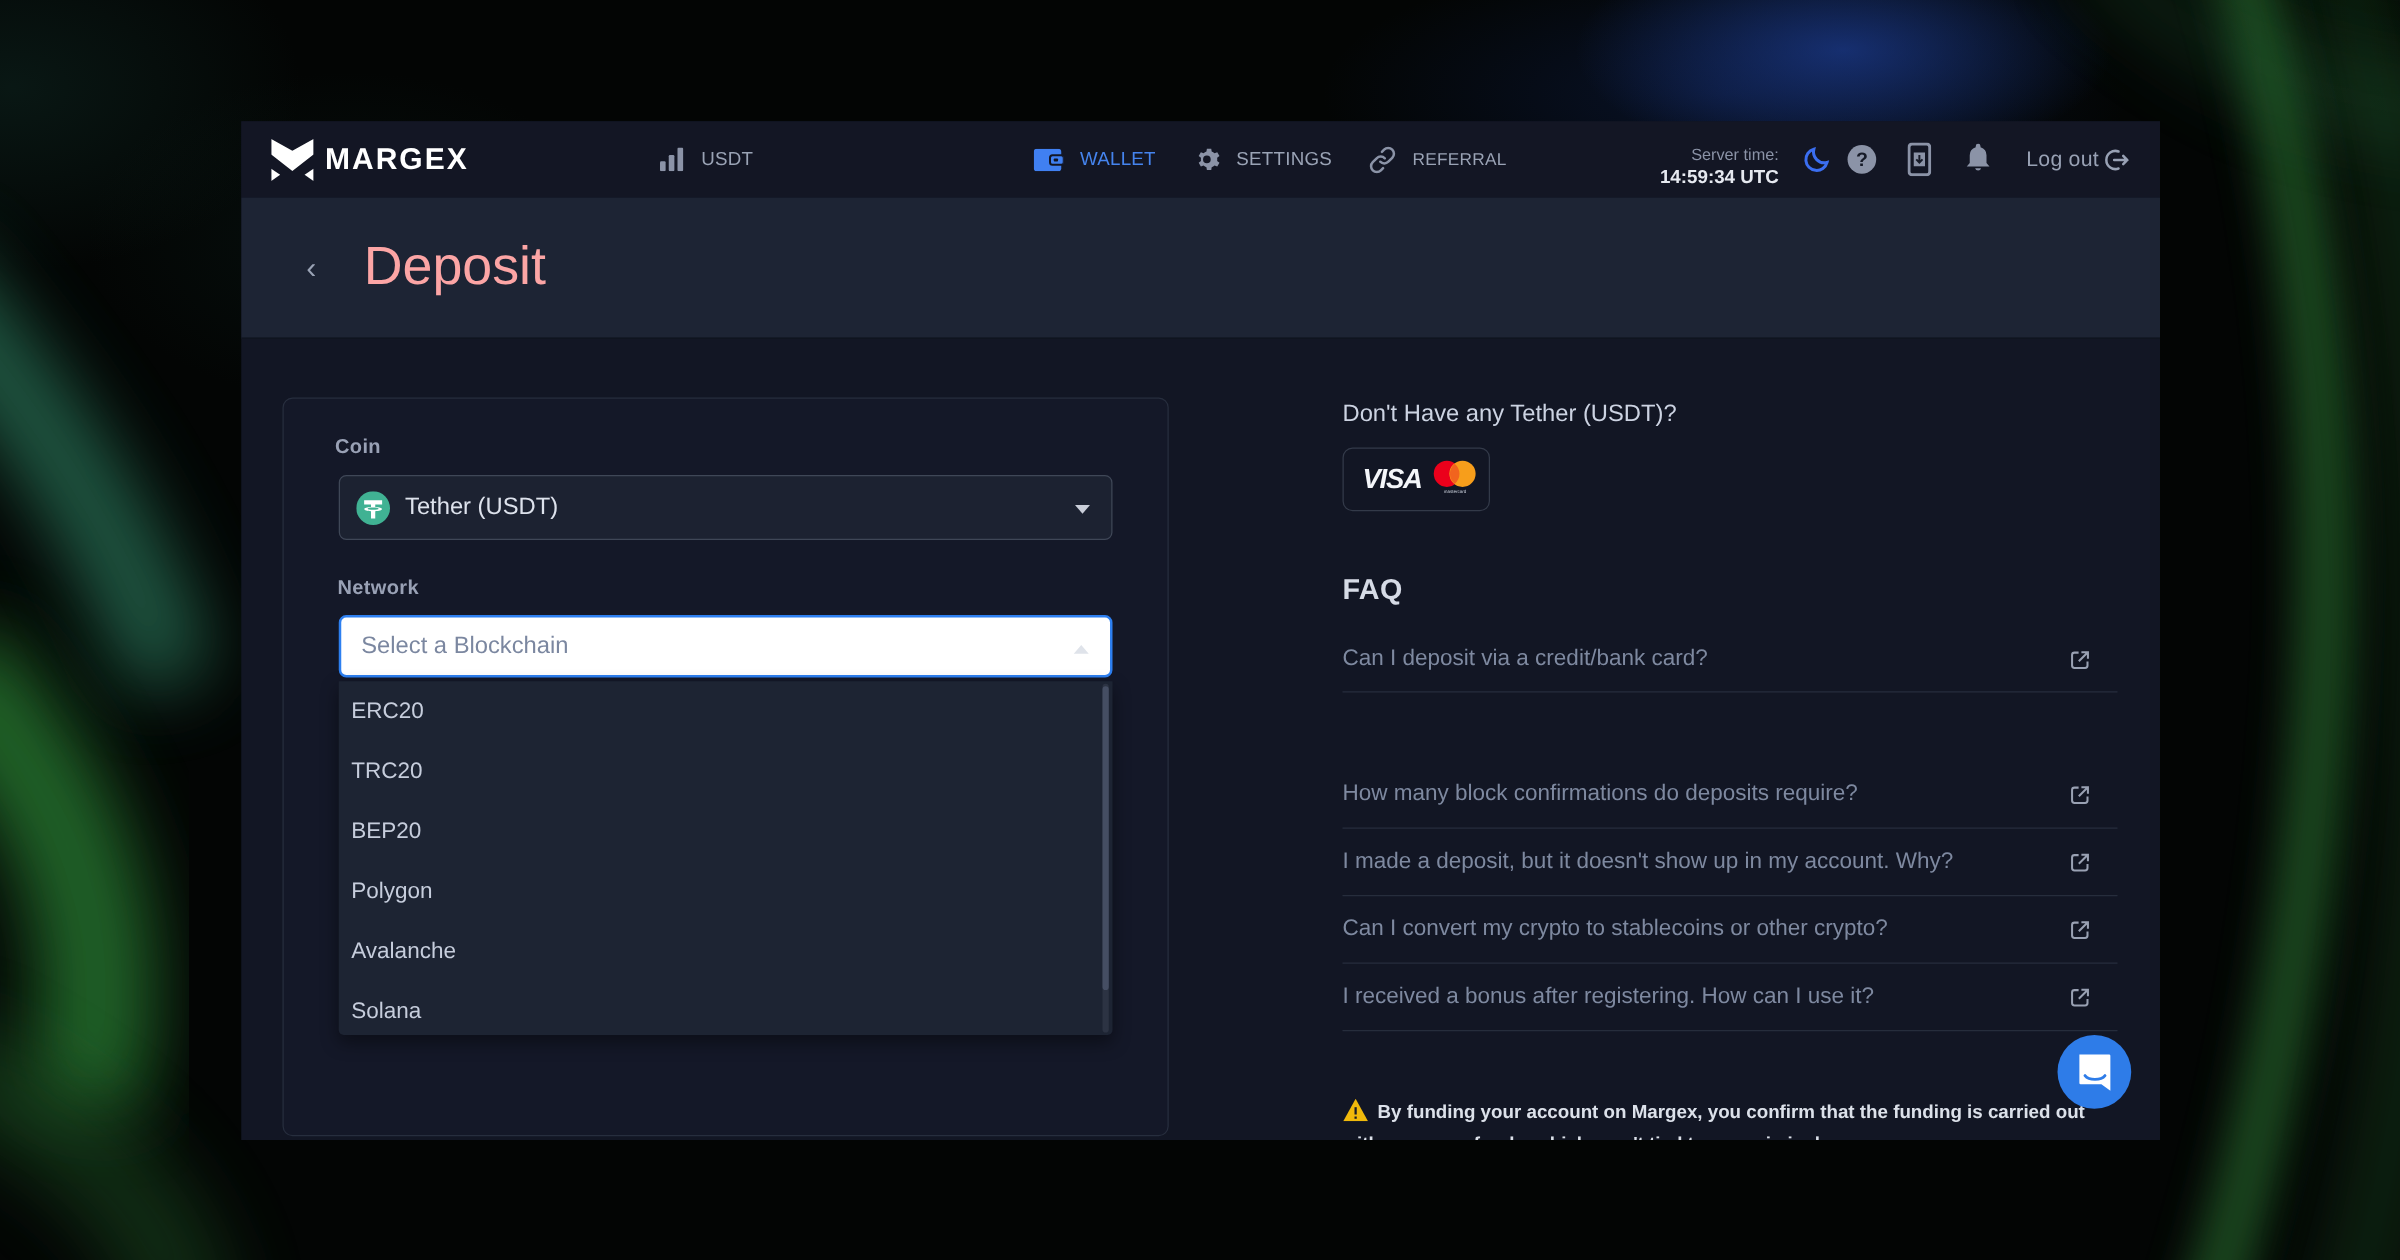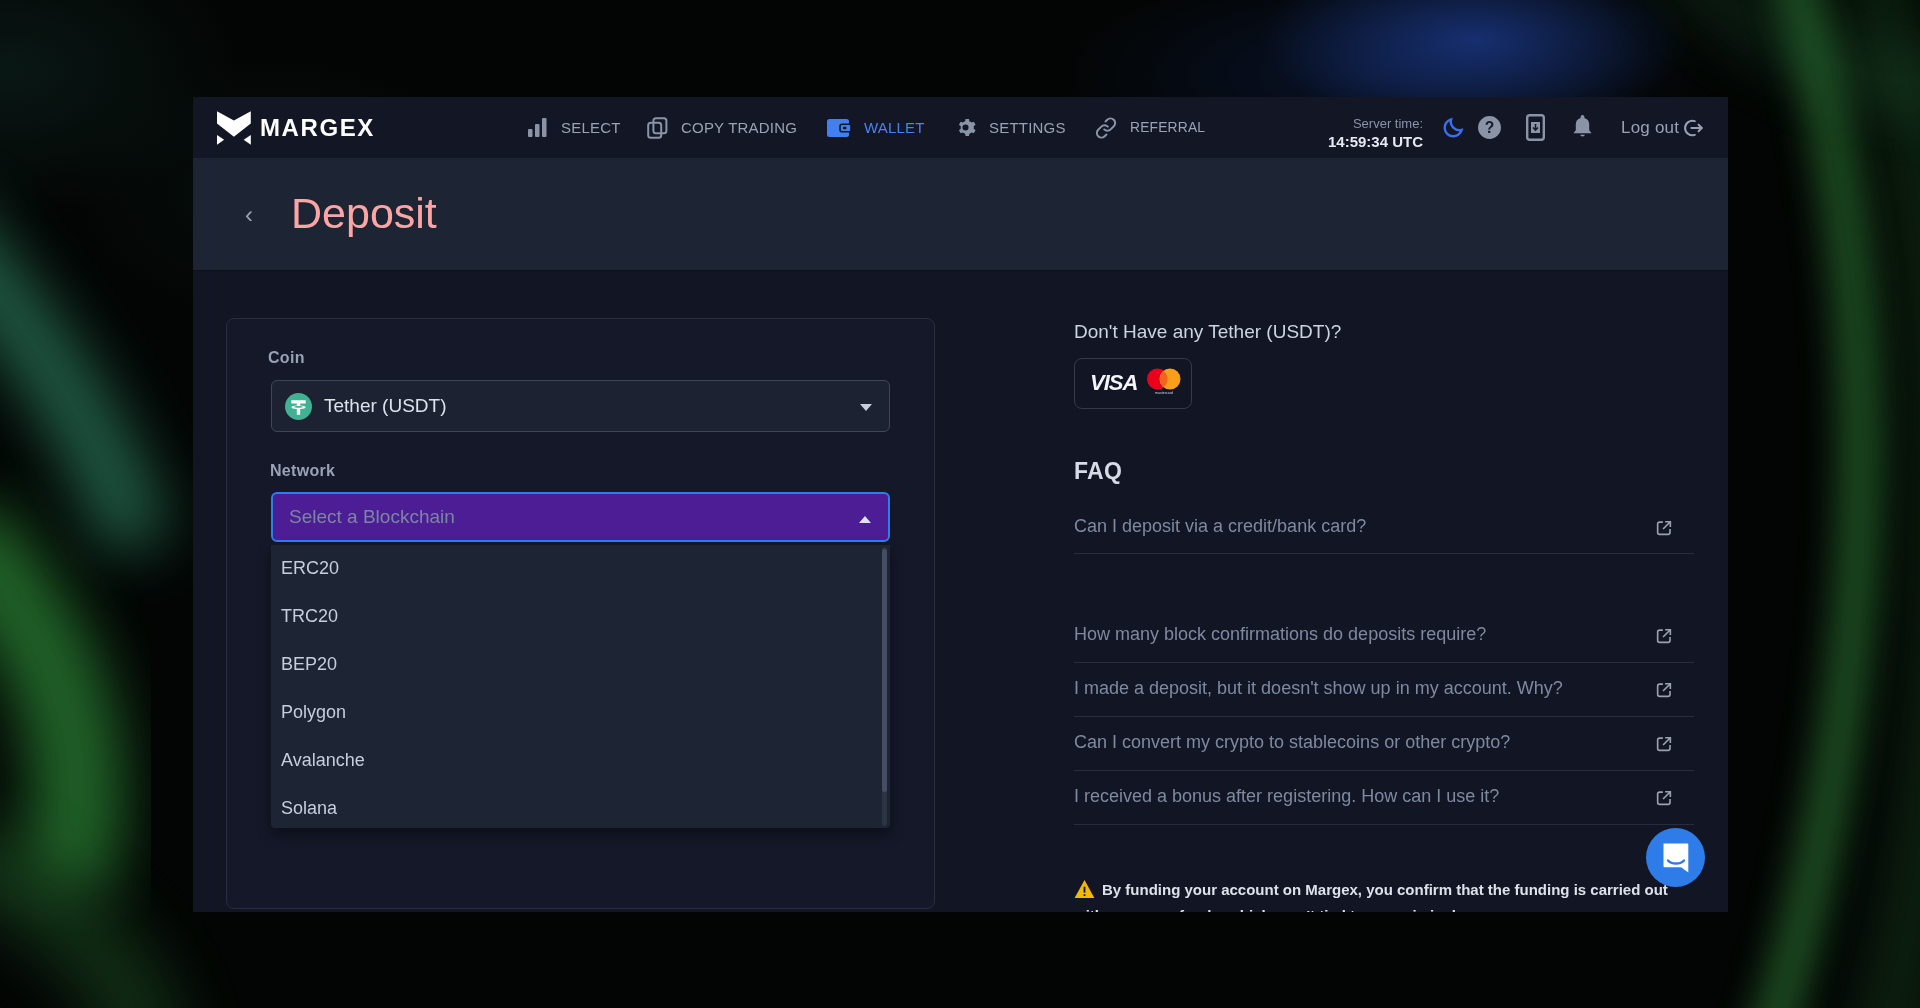--- a/index.html
+++ b/index.html
@@ -24,21 +24,21 @@
   .srv .l1 { color:#8b93a7; font-size:13px; }
   .srv .l2 { color:#e6e9f0; font-size:15px; font-weight:bold; margin-top:2px; }
   .ic { position:absolute; }
   
   .back { position:absolute; left:52px; top:104px; color:#9aa3b5; font-size:24px; }
   .htitle { position:absolute; left:98px; top:92px; color:#fca5a5; font-size:43px; font-weight:300; letter-spacing:0px; }
   
   .card { position:absolute; left:33px; top:221px; width:709px; height:591px; background:#141828; border:1px solid #272e3e; border-radius:8px; }
   .lbl { position:absolute; color:#99a1b5; font-size:16px; font-weight:bold; letter-spacing:0.3px; }
   .sel { position:absolute; left:78px; width:619px; height:52px; background:#1c2231; border:1px solid #3f4757; border-radius:6px; display:flex; align-items:center; }
-  .sel2 { position:absolute; left:78px; width:619px; height:50px; background:#4c1d95; border:2px solid #2d7ff0; border-radius:6px; display:flex; align-items:center; }
+  .sel2 { position:absolute; left:78px; width:619px; height:50px; background:#ffffff; border:2px solid #2d7ff0; border-radius:6px; display:flex; align-items:center; }
   .caret-d { position:absolute; right:17px; width:0; height:0; border-left:6px solid transparent; border-right:6px solid transparent; border-top:7px solid #c9ced9; }
   .caret-u { position:absolute; right:17px; width:0; height:0; border-left:6px solid transparent; border-right:6px solid transparent; border-bottom:7px solid #dfe3ea; }
   .drop { position:absolute; left:78px; top:448px; width:619px; height:283px; background:#1d2433; border-radius:0 0 4px 4px; box-shadow:0 6px 14px rgba(0,0,0,0.4); }
   .ditem { position:absolute; left:10px; color:#c6cddc; font-size:18px; }
   .dtrack { position:absolute; right:3px; top:2px; width:5px; height:279px; background:#2c3343; border-radius:3px; }
   .dthumb { position:absolute; right:3px; top:4px; width:5px; height:243px; background:#454e63; border-radius:3px; }
   
   .r { position:absolute; }
   .txt { color:#ccd3e2; }
   .faqrow { position:absolute; left:881px; width:620px; border-bottom:1px solid #262d3c; color:#7e89a0; font-size:18px; }
@@ -80,30 +80,21 @@
   </div>
 
   <div class="navitem" style="left:335px;">
     <svg width="20" height="19" viewBox="0 0 20 19">
         <g fill="#8b93a7">
           <rect x="0" y="11" width="4.5" height="8" rx="1"></rect>
           <rect x="7" y="6" width="4.5" height="13" rx="1"></rect>
           <rect x="14" y="0" width="4.5" height="19" rx="1"></rect>
         </g>
       </svg>
-    <span>SELECT</span>
-  </div>
-  <div class="navitem" style="left:454px;">
-    <svg width="21" height="22" viewBox="0 0 21 22">
-        <g fill="none" stroke="#8b93a7" stroke-width="2">
-          <rect x="1.2" y="5.8" width="13" height="15" rx="2.5"></rect>
-          <rect x="6.4" y="1.2" width="13" height="15" rx="2.5"></rect>
-        </g>
-      </svg>
-    <span>COPY TRADING</span>
+    <span>USDT</span>
   </div>
   <div class="navitem active" style="left:634px;">
     <svg width="24" height="18" viewBox="0 0 24 18">
         <rect x="0" y="0" width="22" height="18" rx="2.5" fill="#4080f2"></rect>
         <rect x="13" y="5.2" width="11" height="7.6" rx="2" fill="#4080f2" stroke="#131624" stroke-width="1.6"></rect>
         <rect x="16" y="7.8" width="3.4" height="2.4" rx="0.6" fill="#131624"></rect>
       </svg>
     <span>WALLET</span>
   </div>
   <div class="navitem" style="left:762px;">

